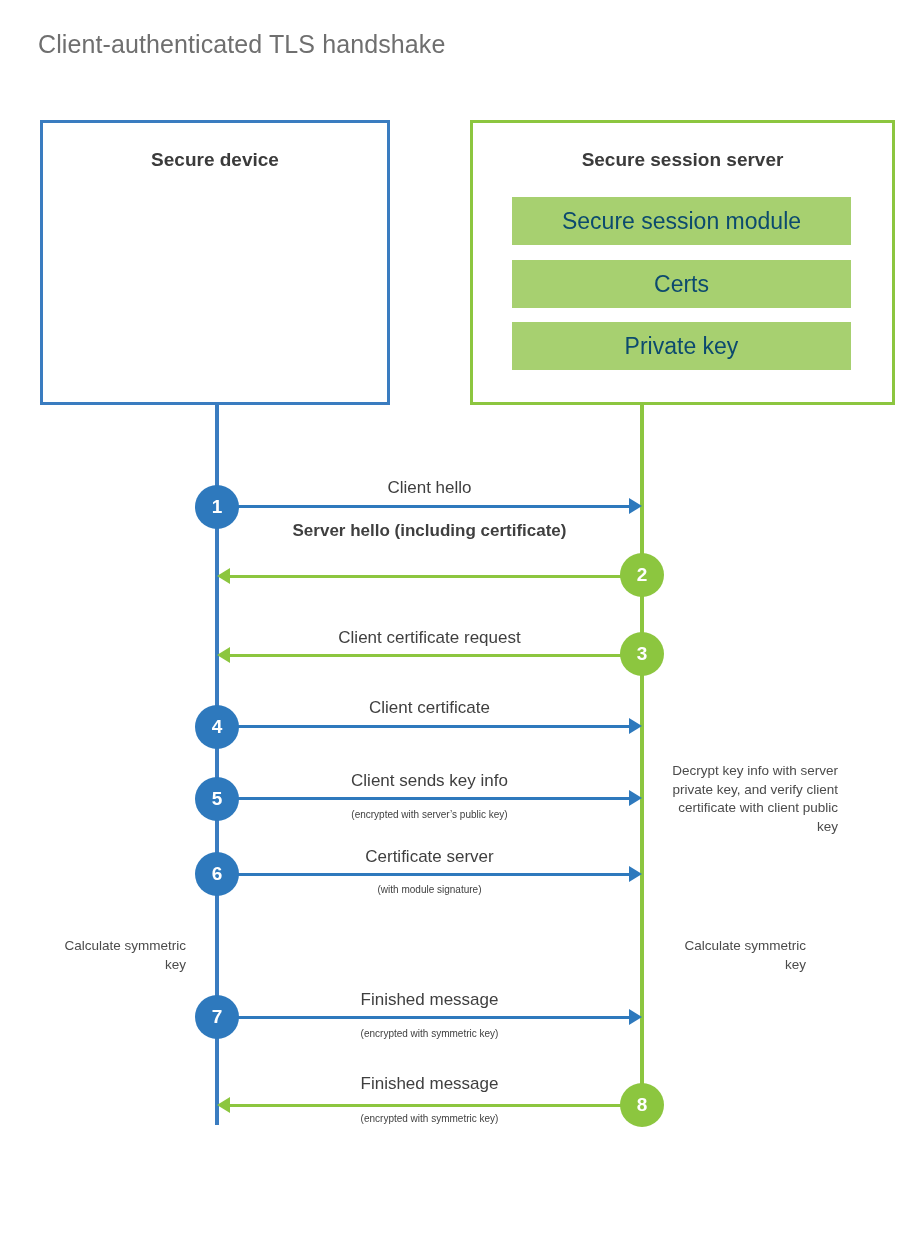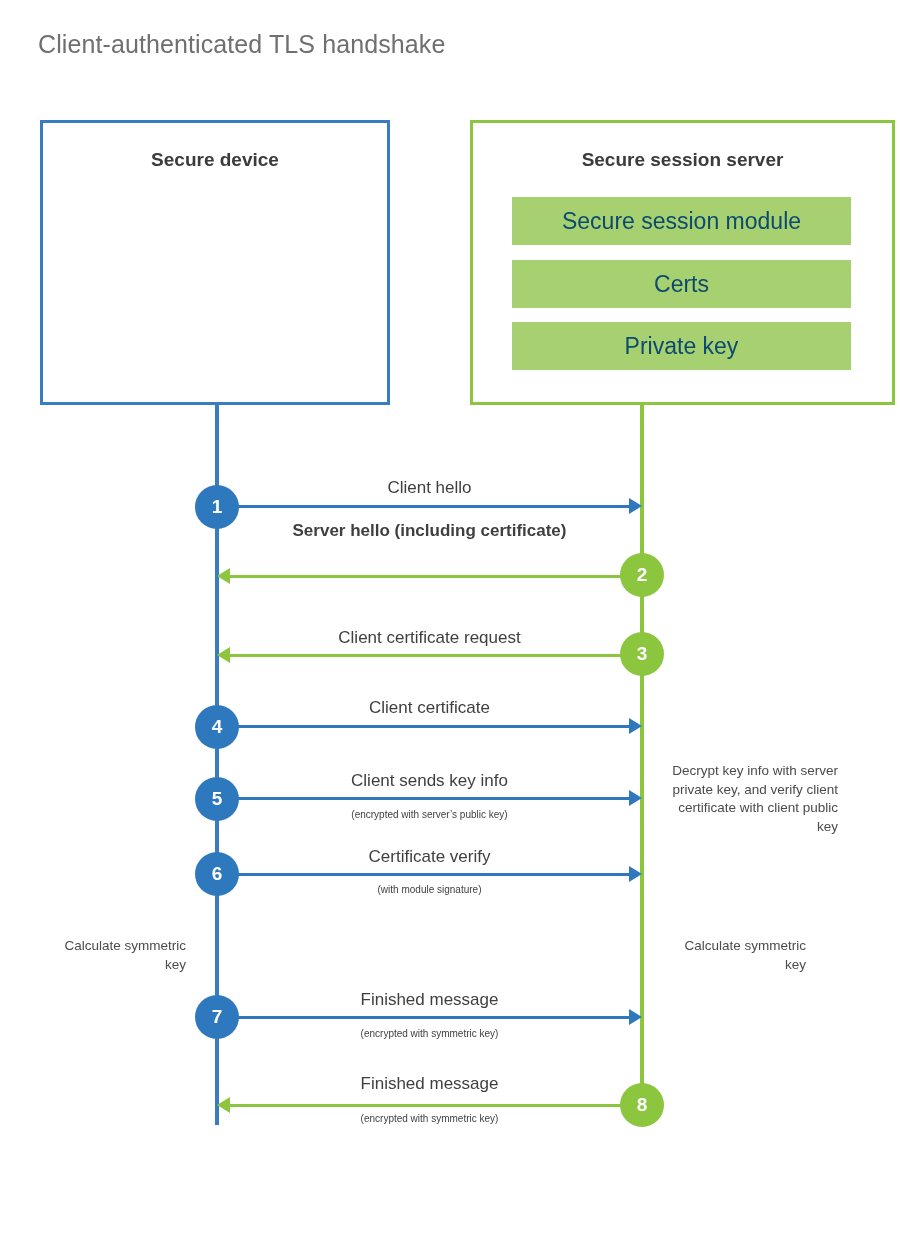--- a/index.html
+++ b/index.html
@@ -233,21 +233,21 @@
 
   <div class="msg">
     <div class="msg-label" style="left:217px; top:771px; width:425px;">Client sends key info</div>
     <div class="msg-line blue" style="left:217px; top:797px; width:412px;"></div>
     <div class="msg-arrow right blue" style="left:629px; top:790px;"></div>
     <div class="msg-sublabel" style="left:217px; top:809px; width:425px;">(encrypted with server’s public key)</div>
     <div class="step-circle blue" style="top:777px;">5</div>
   </div>
 
   <div class="msg">
-    <div class="msg-label" style="left:217px; top:847px; width:425px;">Certificate verify</div>
+    <div class="msg-label" style="left:217px; top:847px; width:425px;">Certificate server</div>
     <div class="msg-line blue" style="left:217px; top:873px; width:412px;"></div>
     <div class="msg-arrow right blue" style="left:629px; top:866px;"></div>
     <div class="msg-sublabel" style="left:217px; top:884px; width:425px;">(with module signature)</div>
     <div class="step-circle blue" style="top:852px;">6</div>
   </div>
 
   <div class="msg">
     <div class="msg-label" style="left:217px; top:990px; width:425px;">Finished message</div>
     <div class="msg-line blue" style="left:217px; top:1016px; width:412px;"></div>
     <div class="msg-arrow right blue" style="left:629px; top:1009px;"></div>

